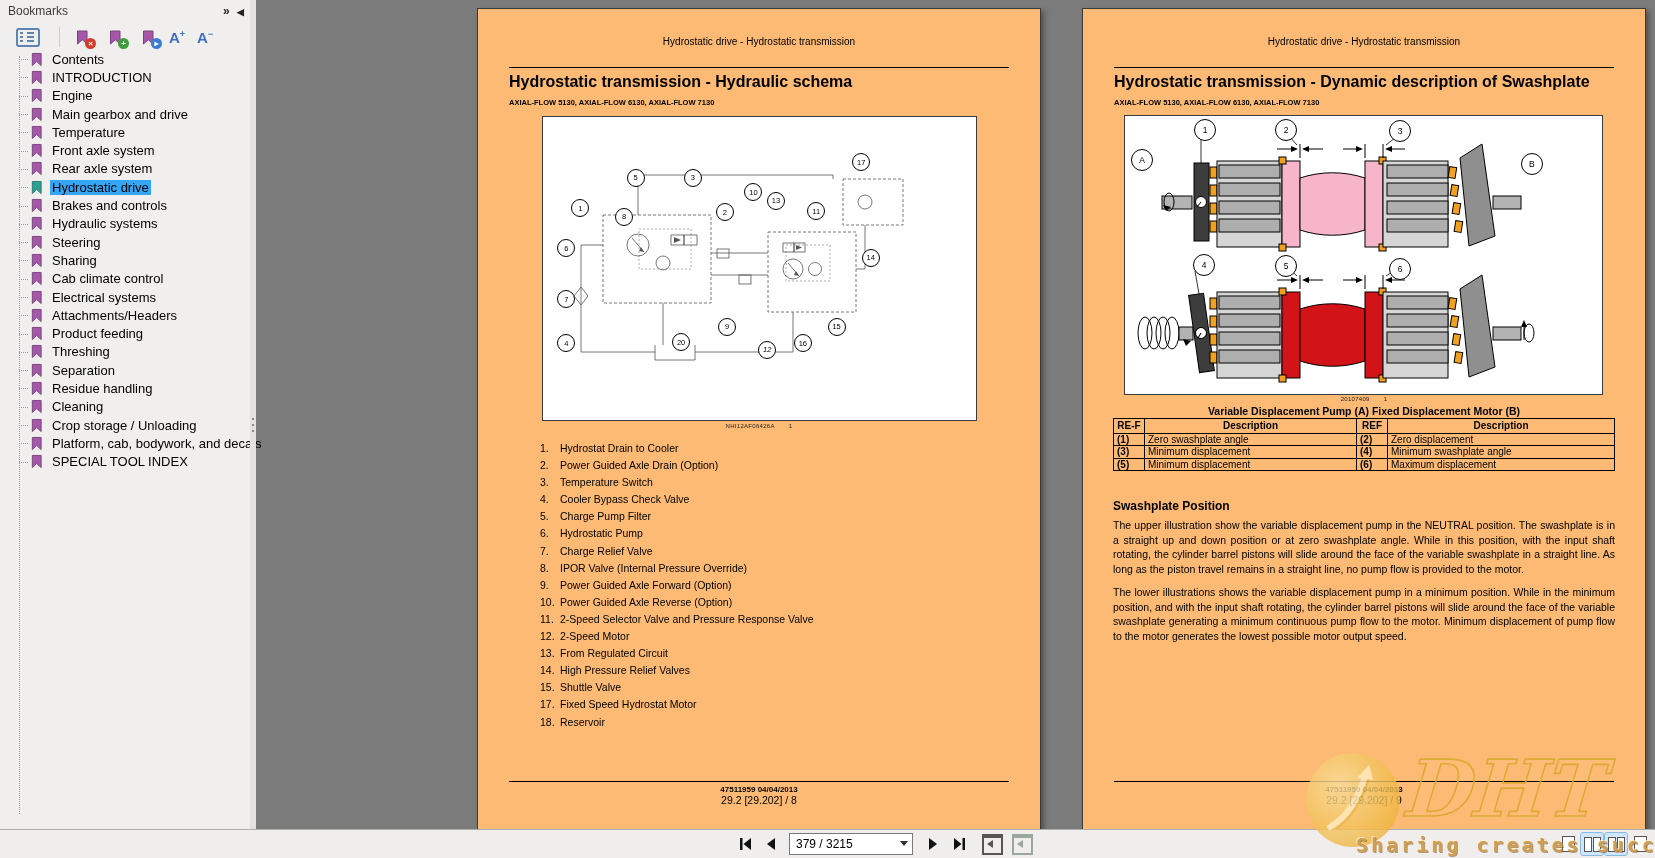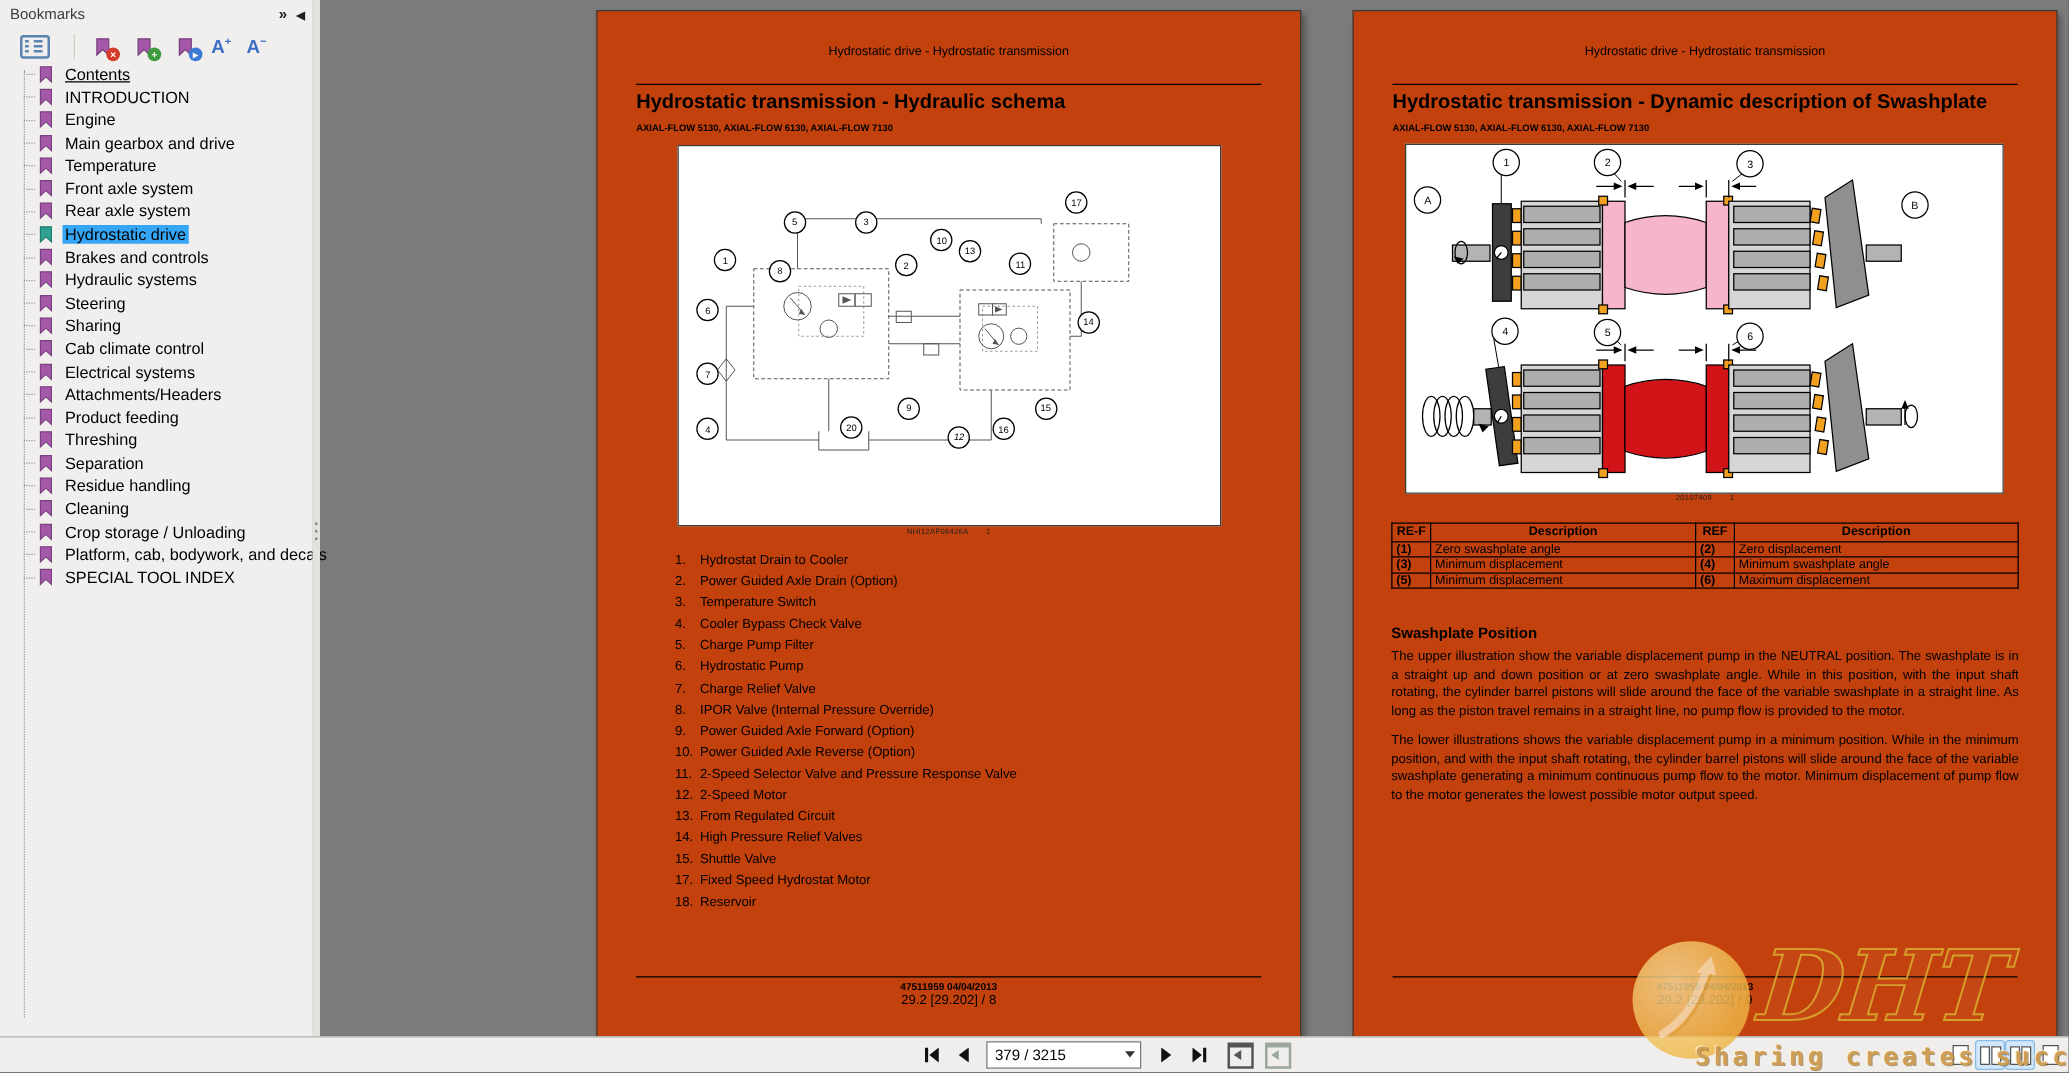--- a/index.html
+++ b/index.html
@@ -28,28 +28,28 @@
 
   .tree{position:absolute;top:50px;left:10px;right:2px;bottom:2px;font-size:13px;color:#000;}
   .tree::before{content:"";position:absolute;left:9px;top:6px;bottom:14px;border-left:1px dotted #9a9a9a;}
   .bm-row{height:18.3px;display:flex;align-items:center;padding-left:20px;position:relative;cursor:default;white-space:nowrap;}
   .bm-row::before{content:"";position:absolute;left:9px;top:50%;width:9px;border-top:1px dotted #9a9a9a;}
   .bm-ico{width:13px;height:15px;flex:0 0 13px;margin-right:7px;}
   .bm-ico path{fill:#a558a8;stroke:#77407e;stroke-width:1;}
   .bm-row.sel .bm-ico path{fill:#2ea092;stroke:#1f7a70;}
   .bm-label{padding:0 2px;}
   .bm-row.sel .bm-label{background:#35a5f5;}
-  .bm-row.u .bm-label{text-decoration:underline;}
+  .bm-row.u .bm-label{}
 
   .splitter{position:absolute;left:250px;top:0;width:6px;bottom:28px;background:#e4e2df;}
   .splitter i{position:absolute;left:2px;width:2px;height:2px;background:#8a8a8a;}
   .splitter i:nth-child(1){top:418px}.splitter i:nth-child(2){top:424px}.splitter i:nth-child(3){top:430px}
 
   
-  .page{position:absolute;top:8px;width:562px;height:820px;background:#c2410c;border:1px solid #3a3a3a;
+  .page{position:absolute;top:8px;width:562px;height:820px;background:#fdba74;border:1px solid #3a3a3a;
         box-shadow:3px 3px 5px rgba(0,0,0,.35);color:#000;}
   .page-left{left:477px;} .page-right{left:1082px;}
   .pg-header{position:absolute;top:27px;left:0;right:0;text-align:center;font-size:10px;}
   .pg-rule{position:absolute;top:58px;left:31px;right:31px;border-top:1px solid #000;}
   .pg-title{position:absolute;top:64px;left:31px;right:31px;font-size:16px;font-weight:bold;}
   .models{position:absolute;top:89px;left:31px;font-size:7.5px;font-weight:bold;}
   .figure{position:absolute;border:1px solid #3c3c3c;background:#fff;}
   .page-left .figure{top:107px;left:64px;width:433px;height:303px;}
   .page-right .figure{top:106px;left:41px;width:477px;height:278px;}
   .figure svg.art{position:absolute;inset:0;width:100%;height:100%;}
@@ -581,20 +581,21 @@
         <span class="callout" style="left: 16.8%; top: 5%;">1</span>
         <span class="callout" style="left: 33.8%; top: 5%;">2</span>
         <span class="callout" style="left: 57.7%; top: 5.4%;">3</span>
         <span class="callout" style="left: 16.6%; top: 53.6%;">4</span>
         <span class="callout" style="left: 33.8%; top: 54%;">5</span>
         <span class="callout" style="left: 57.7%; top: 55%;">6</span>
       </div>
     <div class="fig-ref">
       <span>20107409</span><span class="fr-num">1</span>
     </div>
+    <div class="fig-caption">Variable Displacement Pump (A) Fixed Displacement Motor (B)</div>
 
     <table class="swt" id="swt">
       <colgroup>
           <col class="c1">
           <col class="c2">
           <col class="c3">
           <col>
         </colgroup>
       <thead>
           <tr>

